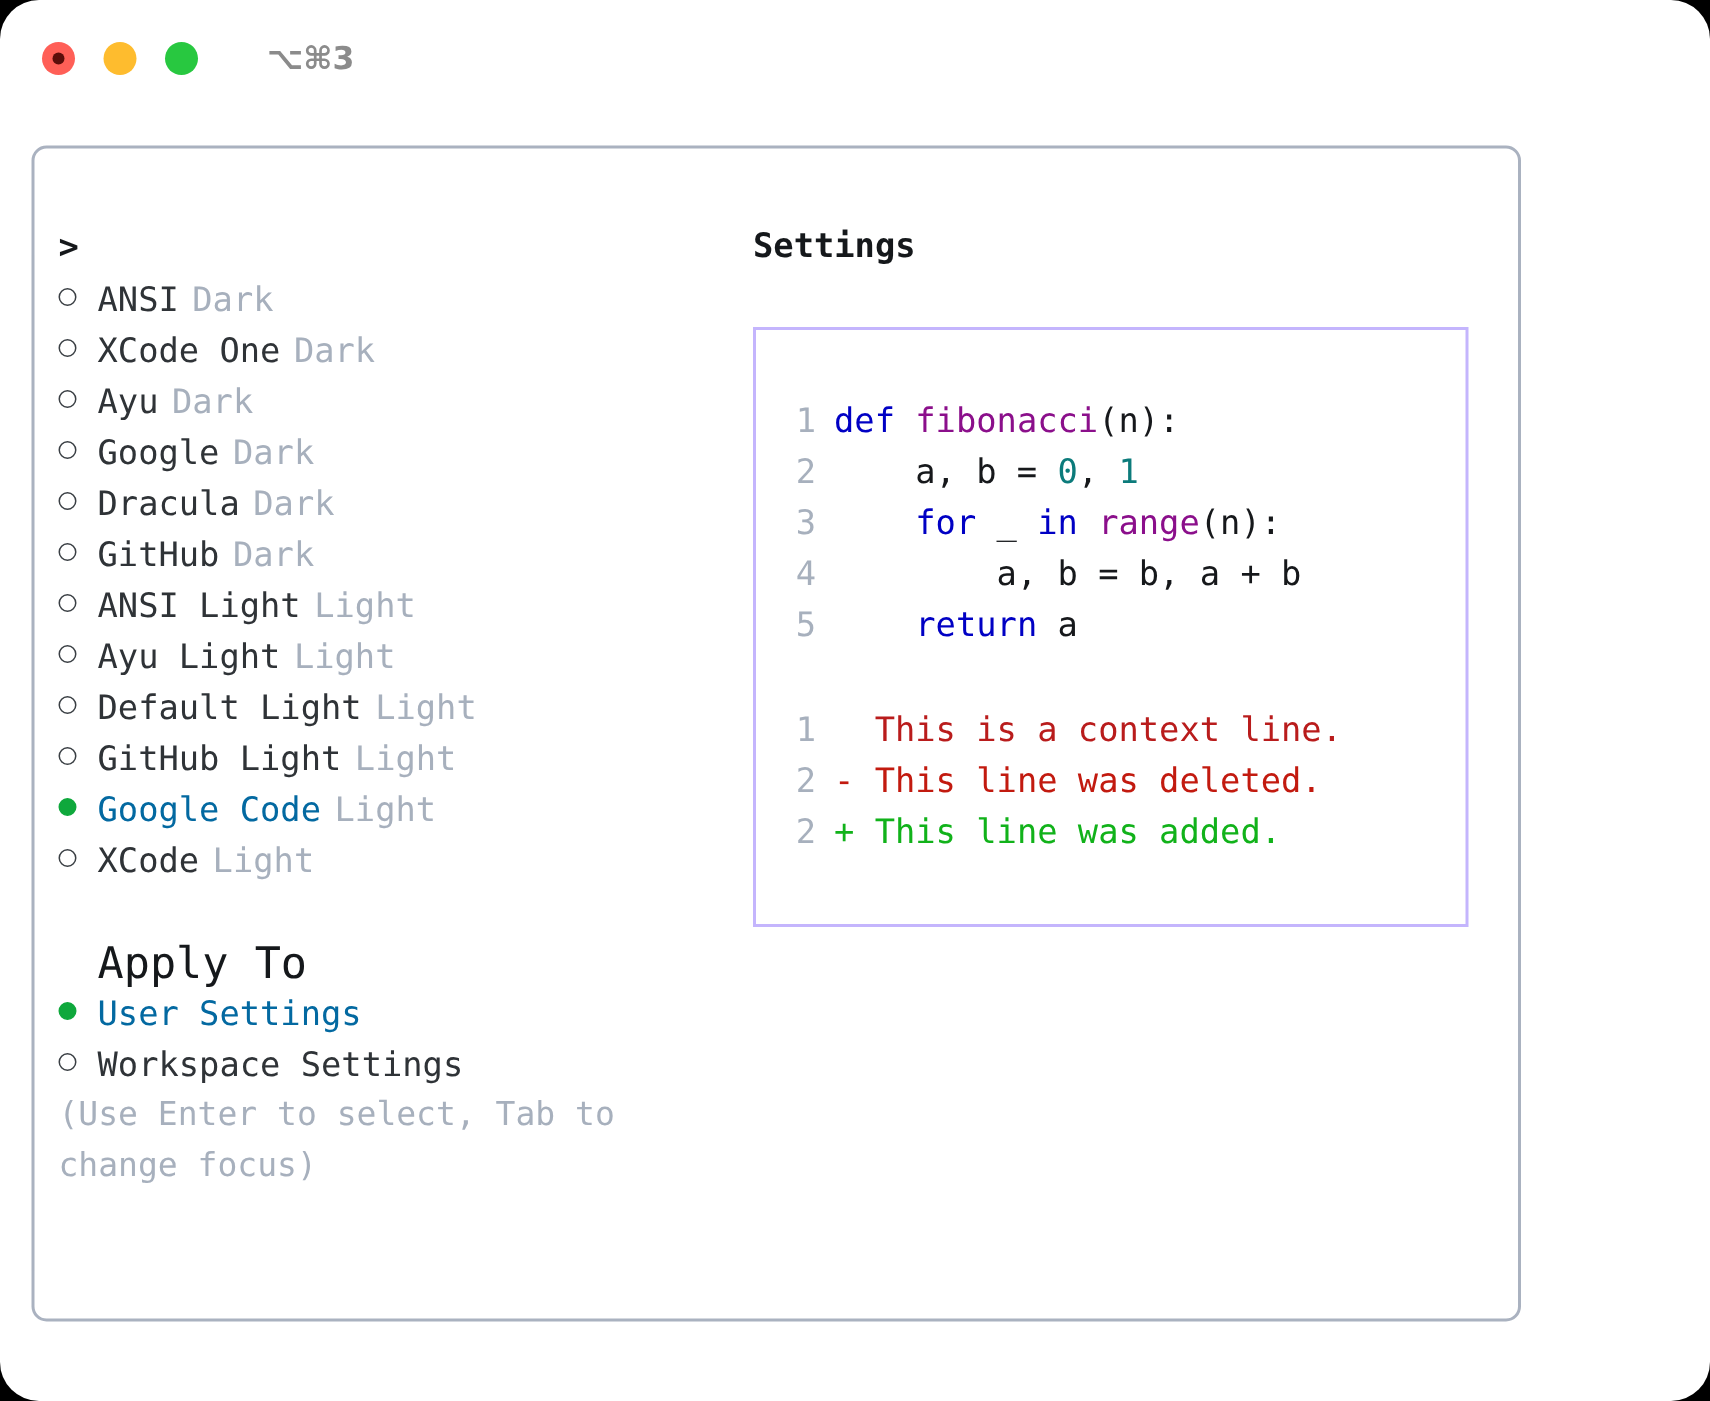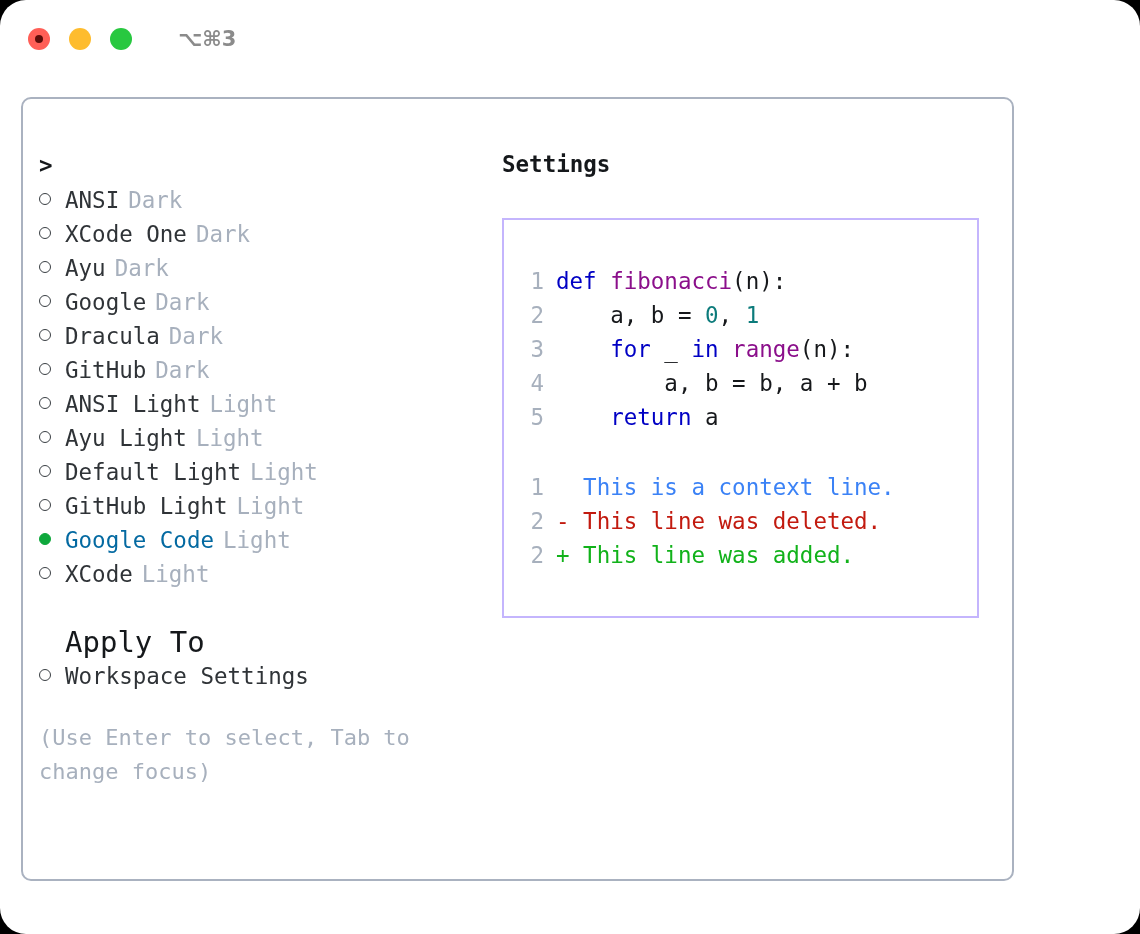--- a/index.html
+++ b/index.html
@@ -145,21 +145,20 @@
     padding-left: 26px;
     white-space: pre;
   }
 
   .hint {
     color: #a7b0bd;
     font-size: 22px;
     line-height: 34px;
     width: 415px;
     white-space: normal;
-    margin-top: 28px;
   }
 
   
   .right {
     position: absolute;
     left: 479px;
     top: 48px;
     width: 500px;
   }
   .preview-title {
@@ -199,21 +198,21 @@
   .pl  { color: #16181b; }
 
   .diff {
     position: absolute;
     left: 14px;
     top: 250px;
     font-size: 22.5px;
     line-height: 34px;
     white-space: pre;
   }
-  .ctx { color: #3b82f6; margin-top: 33px; }
+  .ctx { color: #b91c1c; margin-top: 33px; }
   .del { color: #c21a0f; }
   .add { color: #11b21a; }
 </style>
 </head>
 <body>
 
 <div class="window">
 
   <div class="titlebar">
     <div class="lights">
@@ -245,20 +244,21 @@
             <div class="row"><span class="bullet"><span class="dot"></span></span><span class="name">GitHub Light</span><span class="badge">Light</span></div>
             <div class="row"><span class="bullet"><span class="dot filled"></span></span><span class="name selected">Google Code</span><span class="badge">Light</span></div>
             <div class="row"><span class="bullet"><span class="dot"></span></span><span class="name">XCode</span><span class="badge">Light</span></div>
           </div>
 
         <div class="spacer-row"></div>
 
         <div class="section-label">Apply To</div>
 
         <div id="apply-list">
+            <div class="row"><span class="bullet"><span class="dot filled"></span></span><span class="name selected">User Settings</span></div>
             <div class="row"><span class="bullet"><span class="dot"></span></span><span class="name">Workspace Settings</span></div>
           </div>
 
         <div class="hint">(Use Enter to select, Tab to change focus)</div>
       </div>
 
       <div class="right">
         <div class="preview-title">Settings</div>
         <div class="preview-box">
           <div class="code" id="code-block"><span class="cline"><span class="ln">1</span><span class="kw">def </span><span class="fn">fibonacci</span><span class="pl">(n):</span></span><span class="cline"><span class="ln">2</span><span class="pl">    a, b = </span><span class="num">0</span><span class="pl">, </span><span class="num">1</span></span><span class="cline"><span class="ln">3</span><span class="pl">    </span><span class="kw">for</span><span class="pl"> _ </span><span class="kw">in</span><span class="pl"> </span><span class="fn">range</span><span class="pl">(n):</span></span><span class="cline"><span class="ln">4</span><span class="pl">        a, b = b, a + b</span></span><span class="cline"><span class="ln">5</span><span class="pl">    </span><span class="kw">return</span><span class="pl"> a</span></span></div>

